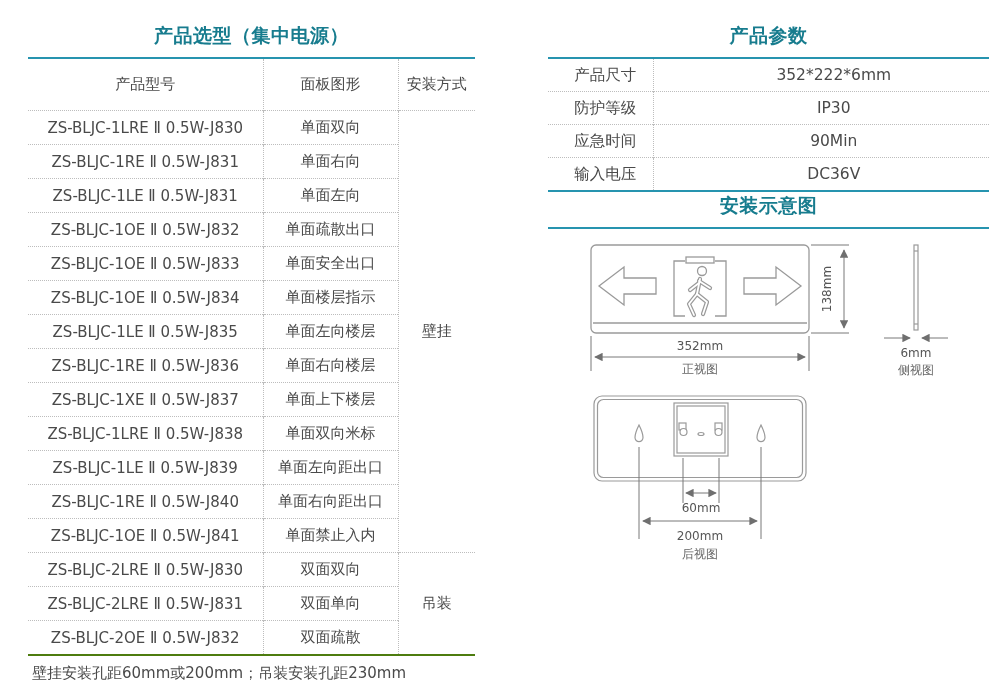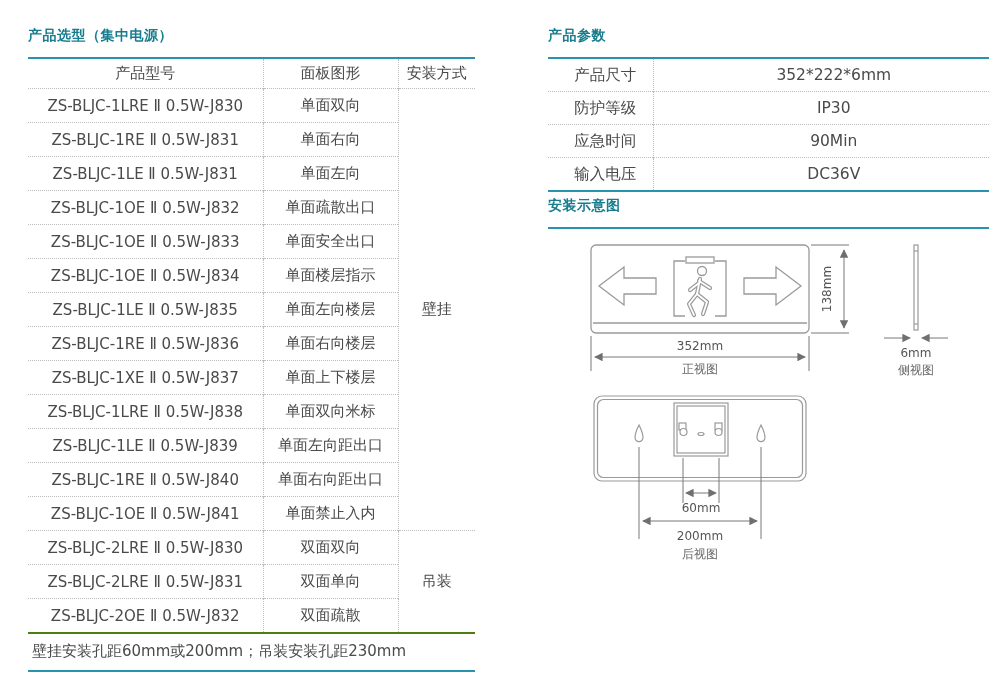--- a/index.html
+++ b/index.html
@@ -5,35 +5,35 @@
   html,body{margin:0;padding:0;background:#fff;}
   body{
     width:994px;height:687px;position:relative;overflow:hidden;
     font-family:"DejaVu Sans","Liberation Sans",sans-serif;
     color:#4a4a4a;-webkit-font-smoothing:antialiased;
   }
   .col-left{position:absolute;left:28px;top:22px;width:447px;}
   .col-right{position:absolute;left:532px;top:22px;width:441px;margin-left:16px;}
 
   h2.sec-title{
-    margin:0 0 9px 0;font-size:14px;line-height:26px;font-weight:bold;
-    color:#177c8e;letter-spacing:0.5px;
+    margin:0 0 9px 0;font-size:19px;line-height:26px;font-weight:bold;
+    color:#177c8e;letter-spacing:0.5px;text-align:center;
   }
 
   
   table.sel{
     width:447px;border-collapse:collapse;table-layout:fixed;
     border-top:2px solid #2694af;border-bottom:2px solid #2694af;
     font-size:15px;color:#4a4a4a;
   }
   table.sel col.c1{width:235px;}
   table.sel col.c2{width:135px;}
   table.sel col.c3{width:77px;}
   table.sel th{
-    font-weight:normal;text-align:center;height:29px;padding:0 4px;
+    font-weight:normal;text-align:center;height:29px;padding:11px 4px;
     color:#4a4a4a;
   }
   table.sel td{height:33px;padding:0 4px;text-align:center;}
   table.sel tbody td{border-top:1px dotted #bdbdbd;}
   table.sel thead th{border-bottom:0;}
   table.sel .vsep{border-left:1px dotted #bdbdbd;}
   table.sel td.mount{vertical-align:middle;}
   table.sel tr.footnote td{
     border-top:2px solid #4d7c0f;text-align:left;padding:8px 2px 9px 4px;
     height:auto;

